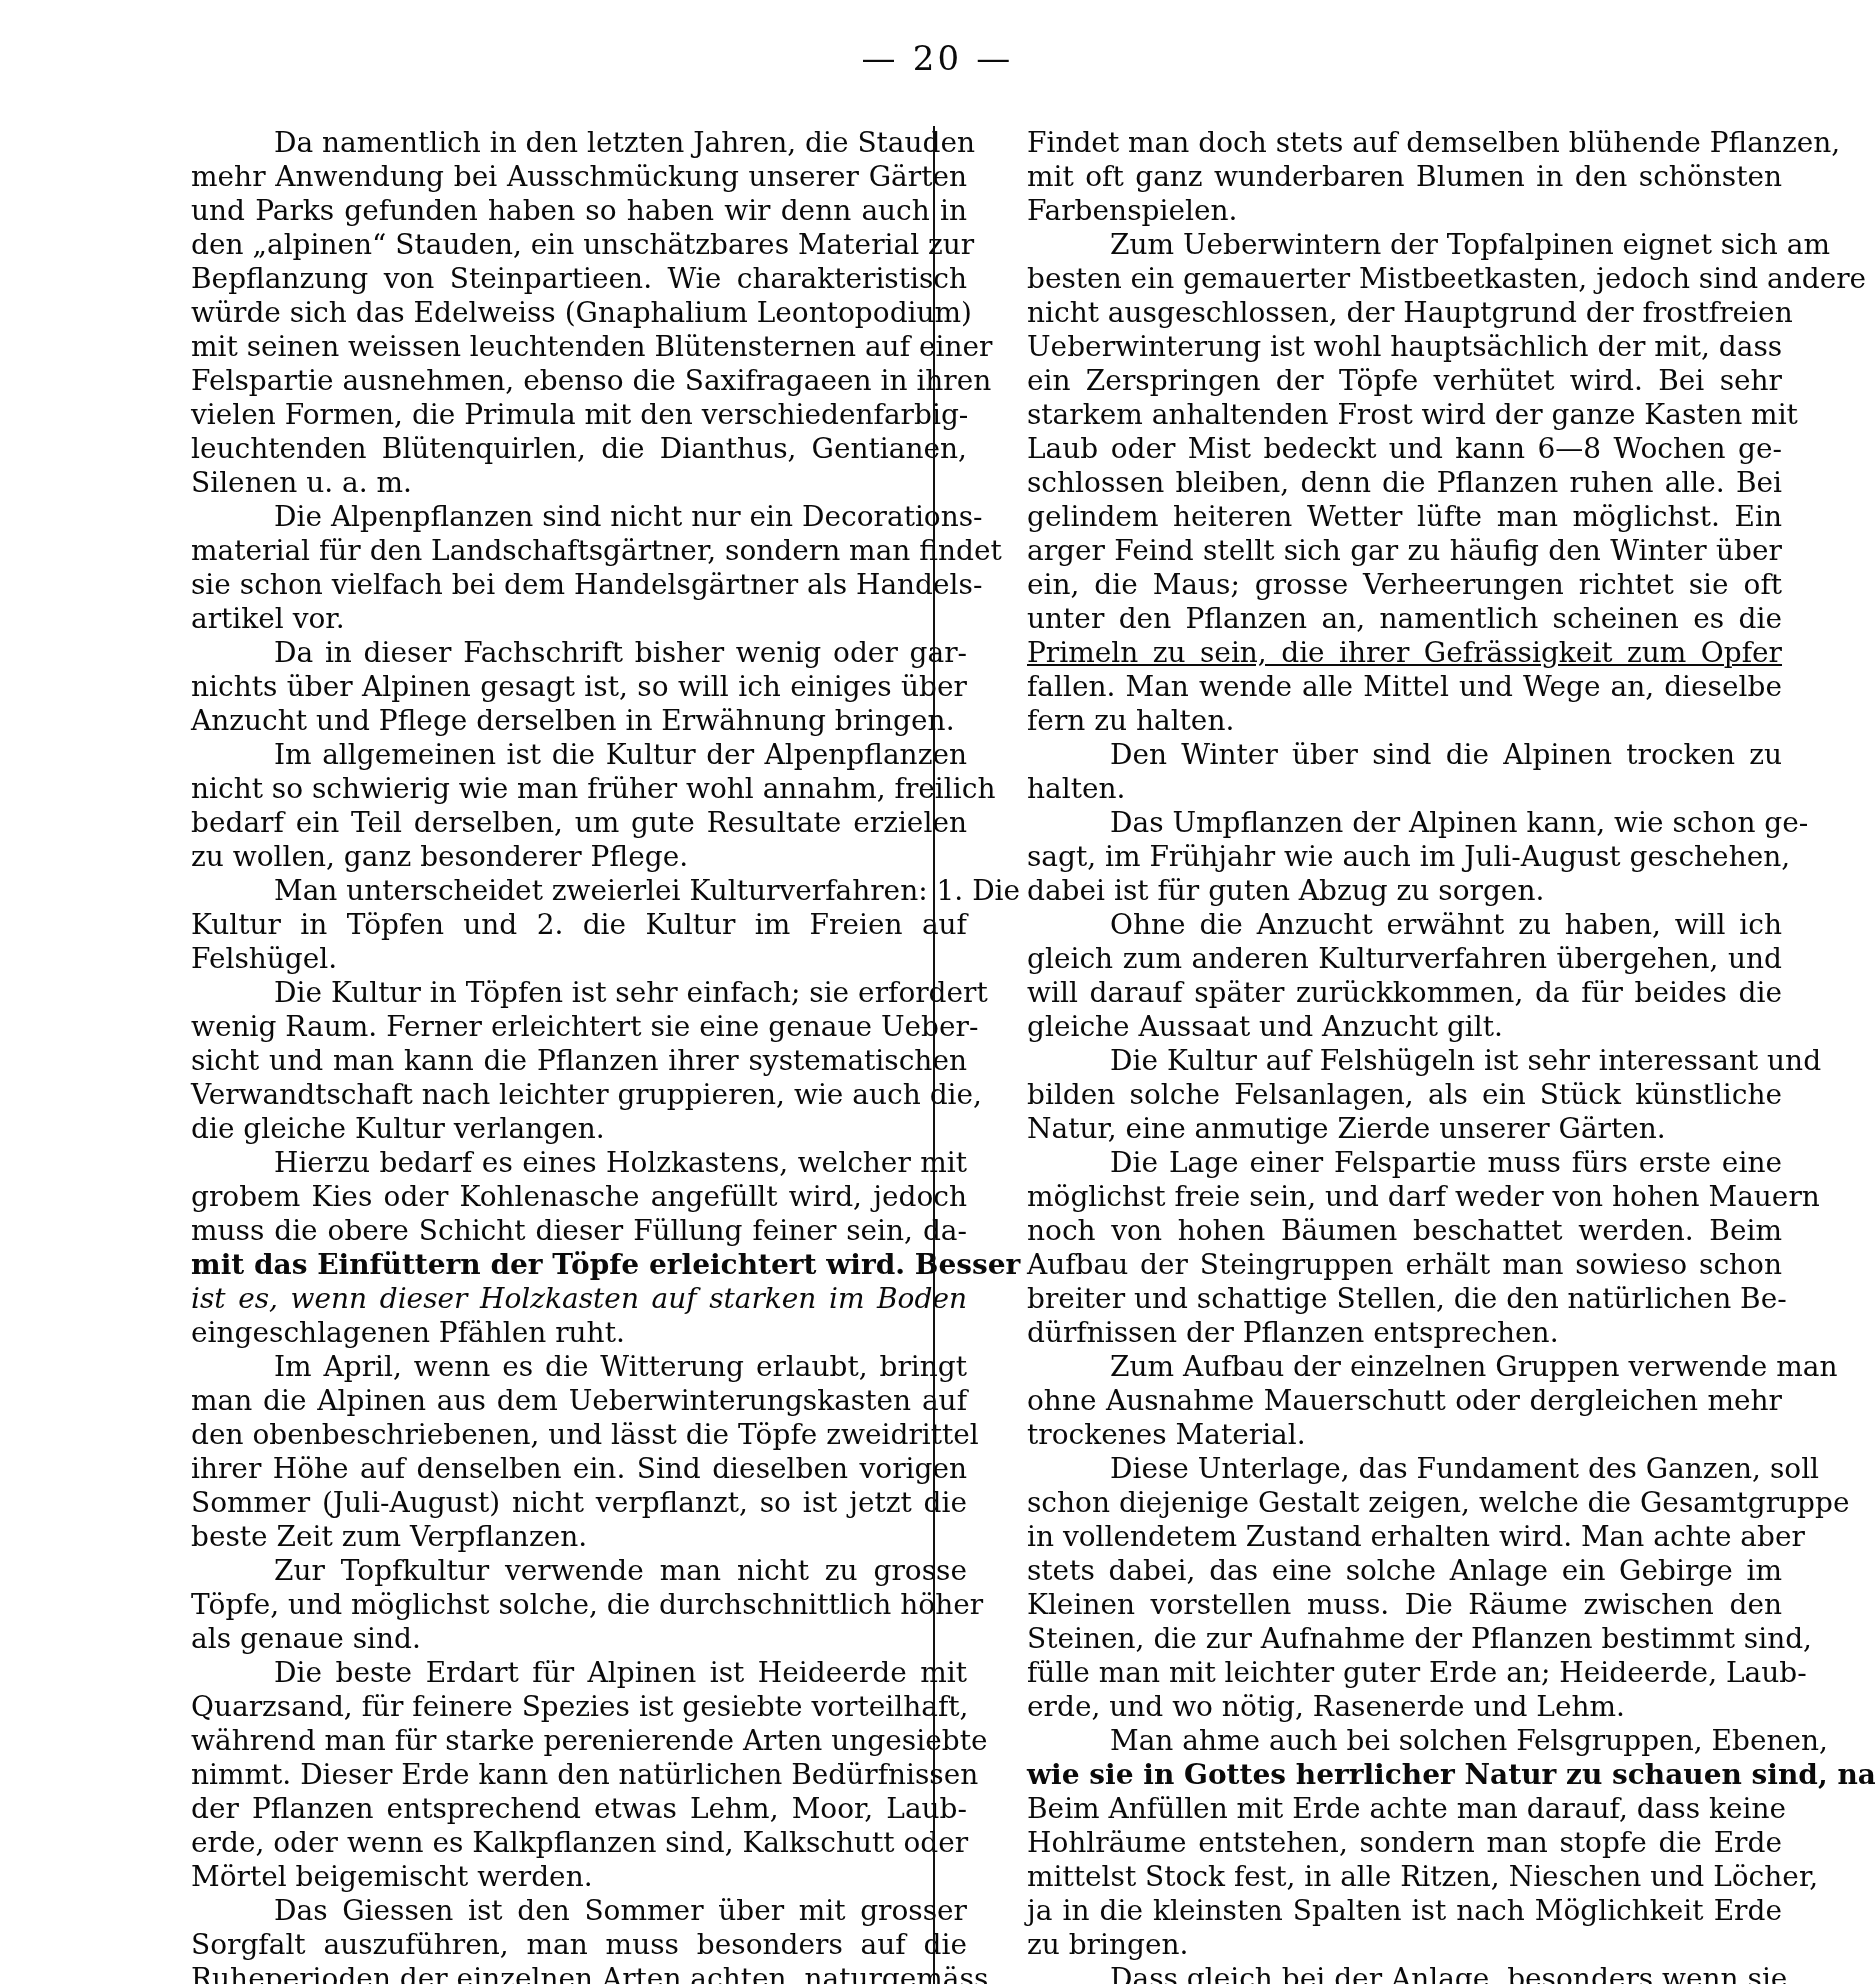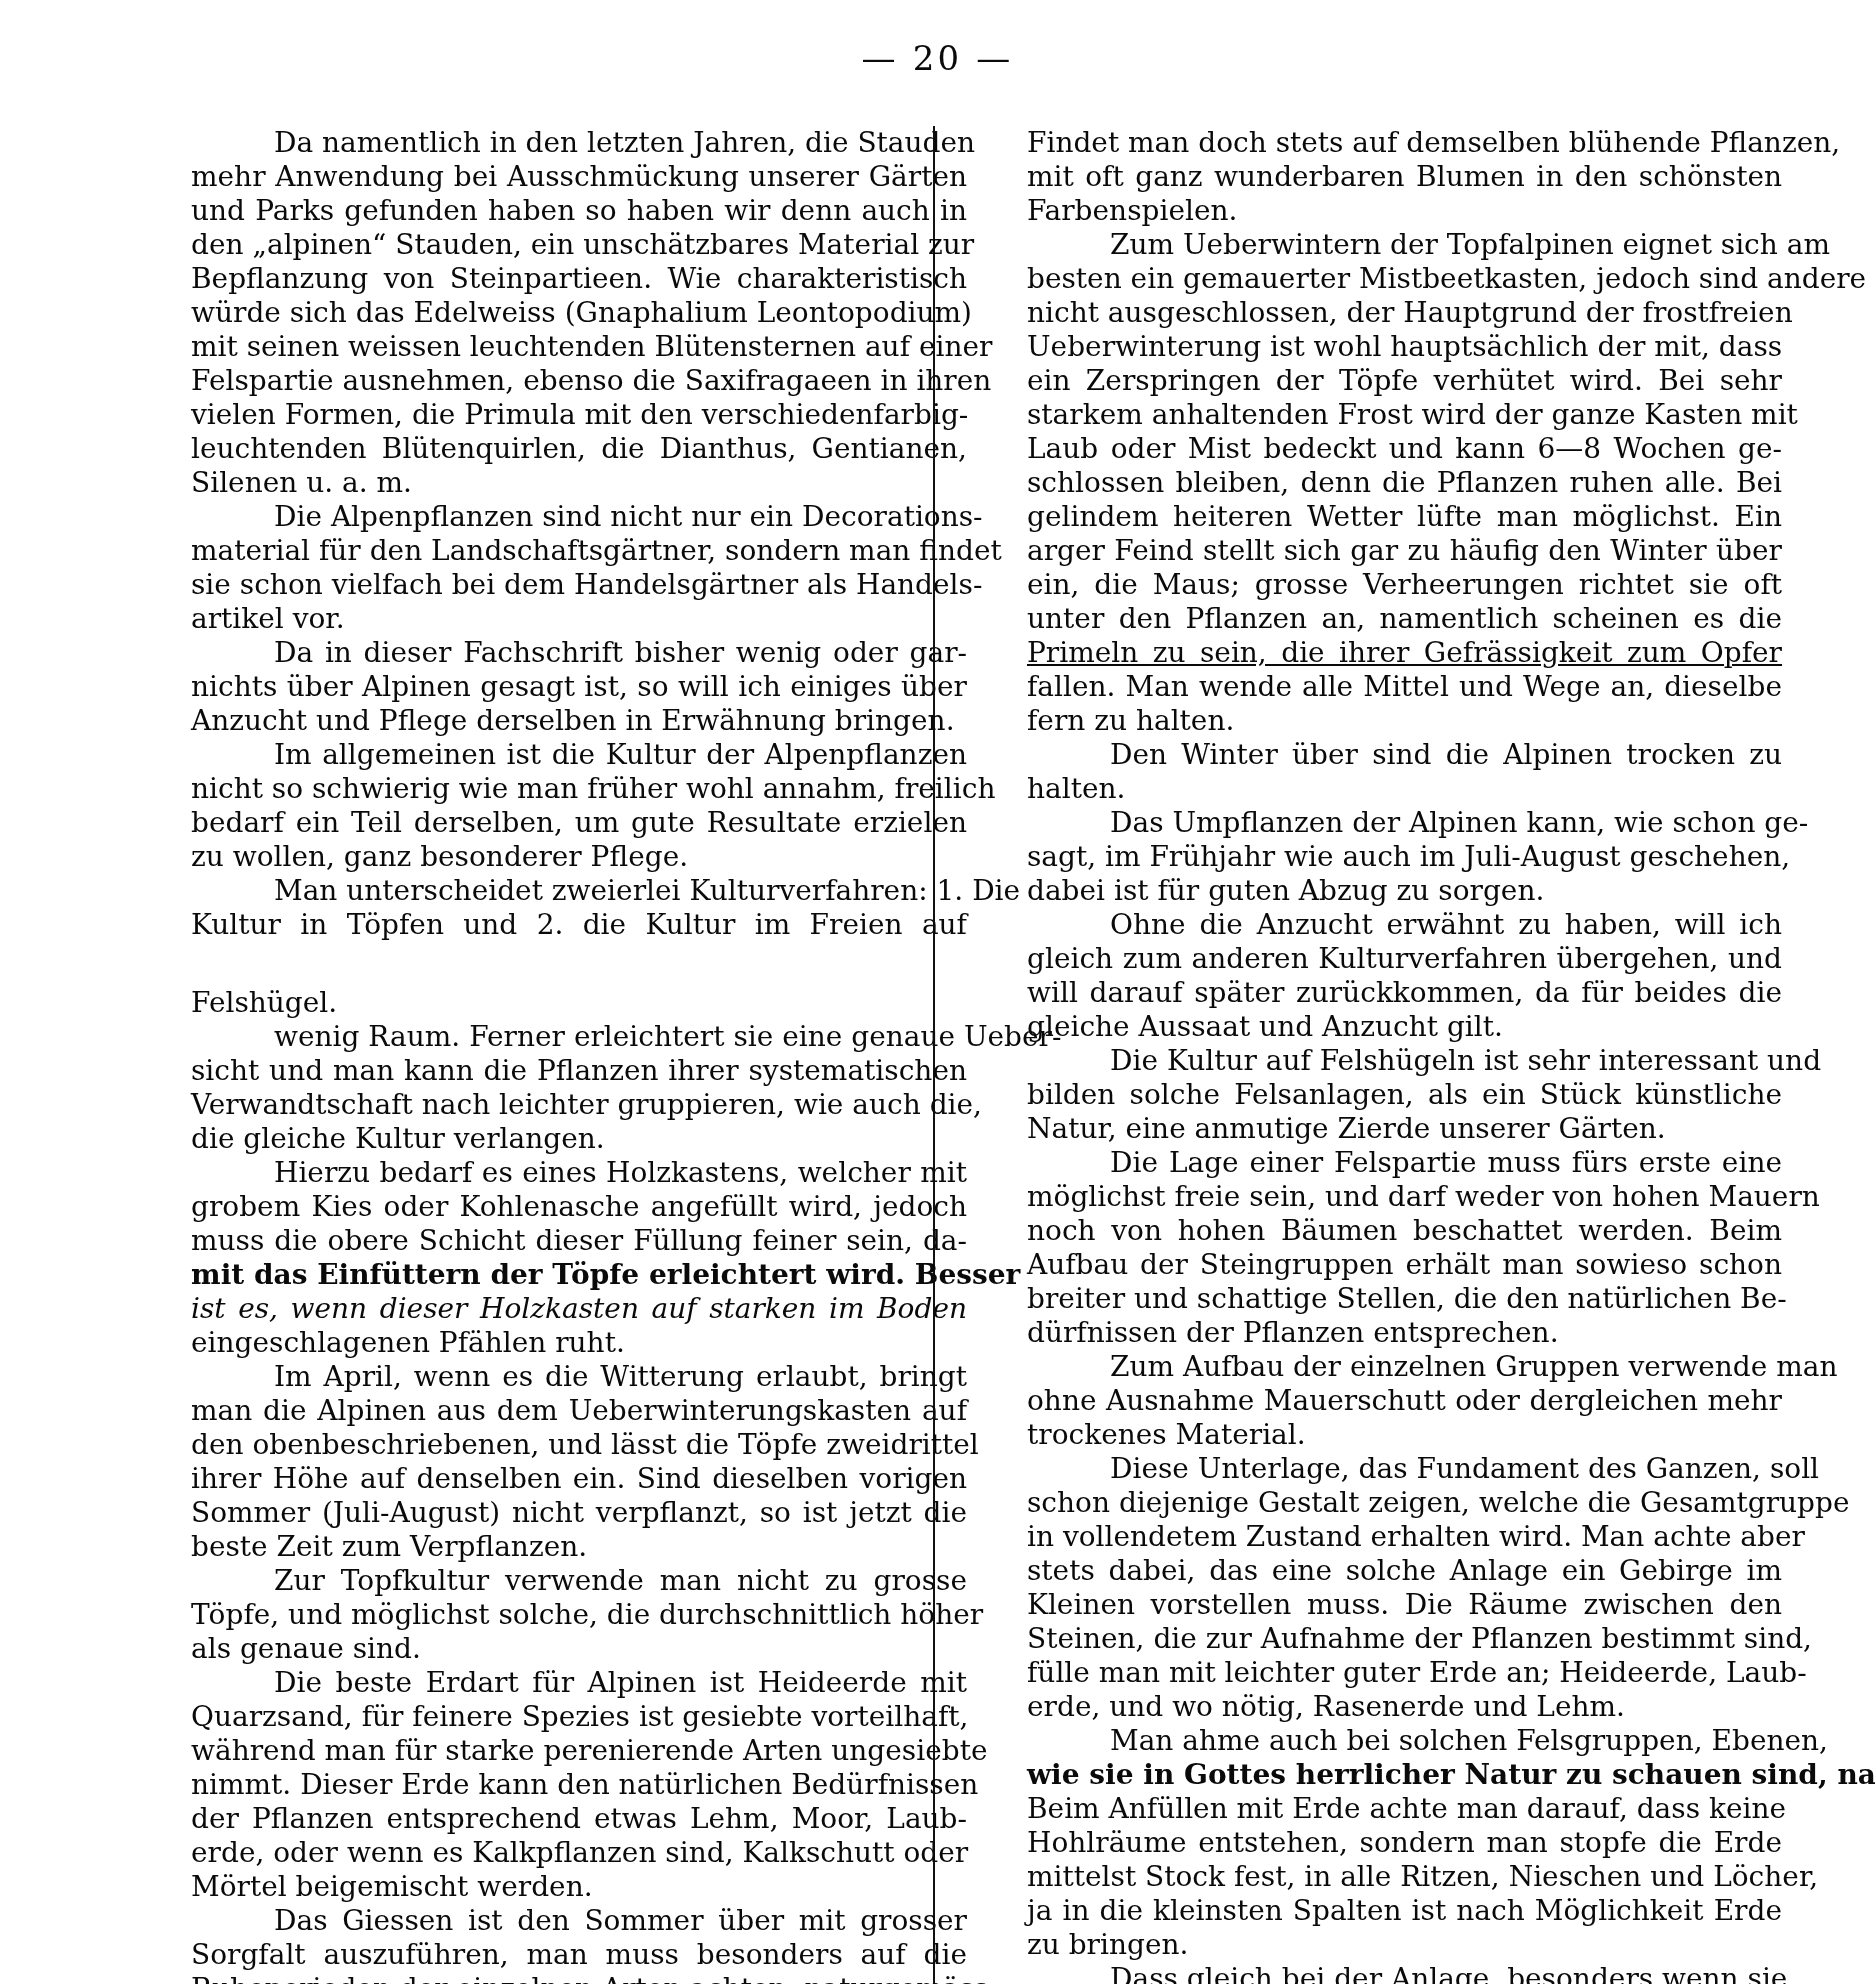--- a/index.html
+++ b/index.html
@@ -50,23 +50,24 @@
     </p>
     <p class="para">
       <span class="line" style="white-space: nowrap;">Im allgemeinen ist die Kultur der Alpenpflanzen</span>
       <span class="line" style="white-space: nowrap;">nicht so schwierig wie man früher wohl annahm, freilich</span>
       <span class="line" style="white-space: nowrap;">bedarf ein Teil derselben, um gute Resultate erzielen</span>
       <span class="line last" style="white-space: nowrap;">zu wollen, ganz besonderer Pflege.</span>
     </p>
     <p class="para">
       <span class="line" style="white-space: nowrap;">Man unterscheidet zweierlei Kulturverfahren: 1. Die</span>
       <span class="line" style="white-space: nowrap;">Kultur in Töpfen und 2. die Kultur im Freien auf</span>
-      <span class="line last" style="white-space: nowrap; margin-top: 44px;">Felshügel.</span>
+      <span class="line last" style="white-space: nowrap;">Felshügel.</span>
     </p>
     <p class="para">
+      <span class="line" style="white-space: nowrap;">Die Kultur in Töpfen ist sehr einfach; sie erfordert</span>
       <span class="line" style="white-space: nowrap;">wenig Raum. Ferner erleichtert sie eine genaue Ueber-</span>
       <span class="line" style="white-space: nowrap;">sicht und man kann die Pflanzen ihrer systematischen</span>
       <span class="line" style="white-space: nowrap;">Verwandtschaft nach leichter gruppieren, wie auch die,</span>
       <span class="line last" style="white-space: nowrap;">die gleiche Kultur verlangen.</span>
     </p>
     <p class="para">
       <span class="line" style="white-space: nowrap;">Hierzu bedarf es eines Holzkastens, welcher mit</span>
       <span class="line" style="white-space: nowrap;">grobem Kies oder Kohlenasche angefüllt wird, jedoch</span>
       <span class="line" style="white-space: nowrap;">muss die obere Schicht dieser Füllung feiner sein, da-</span>
       <span class="line" style="white-space: nowrap; font-weight: bold;">mit das Einfüttern der Töpfe erleichtert wird. Besser</span>

